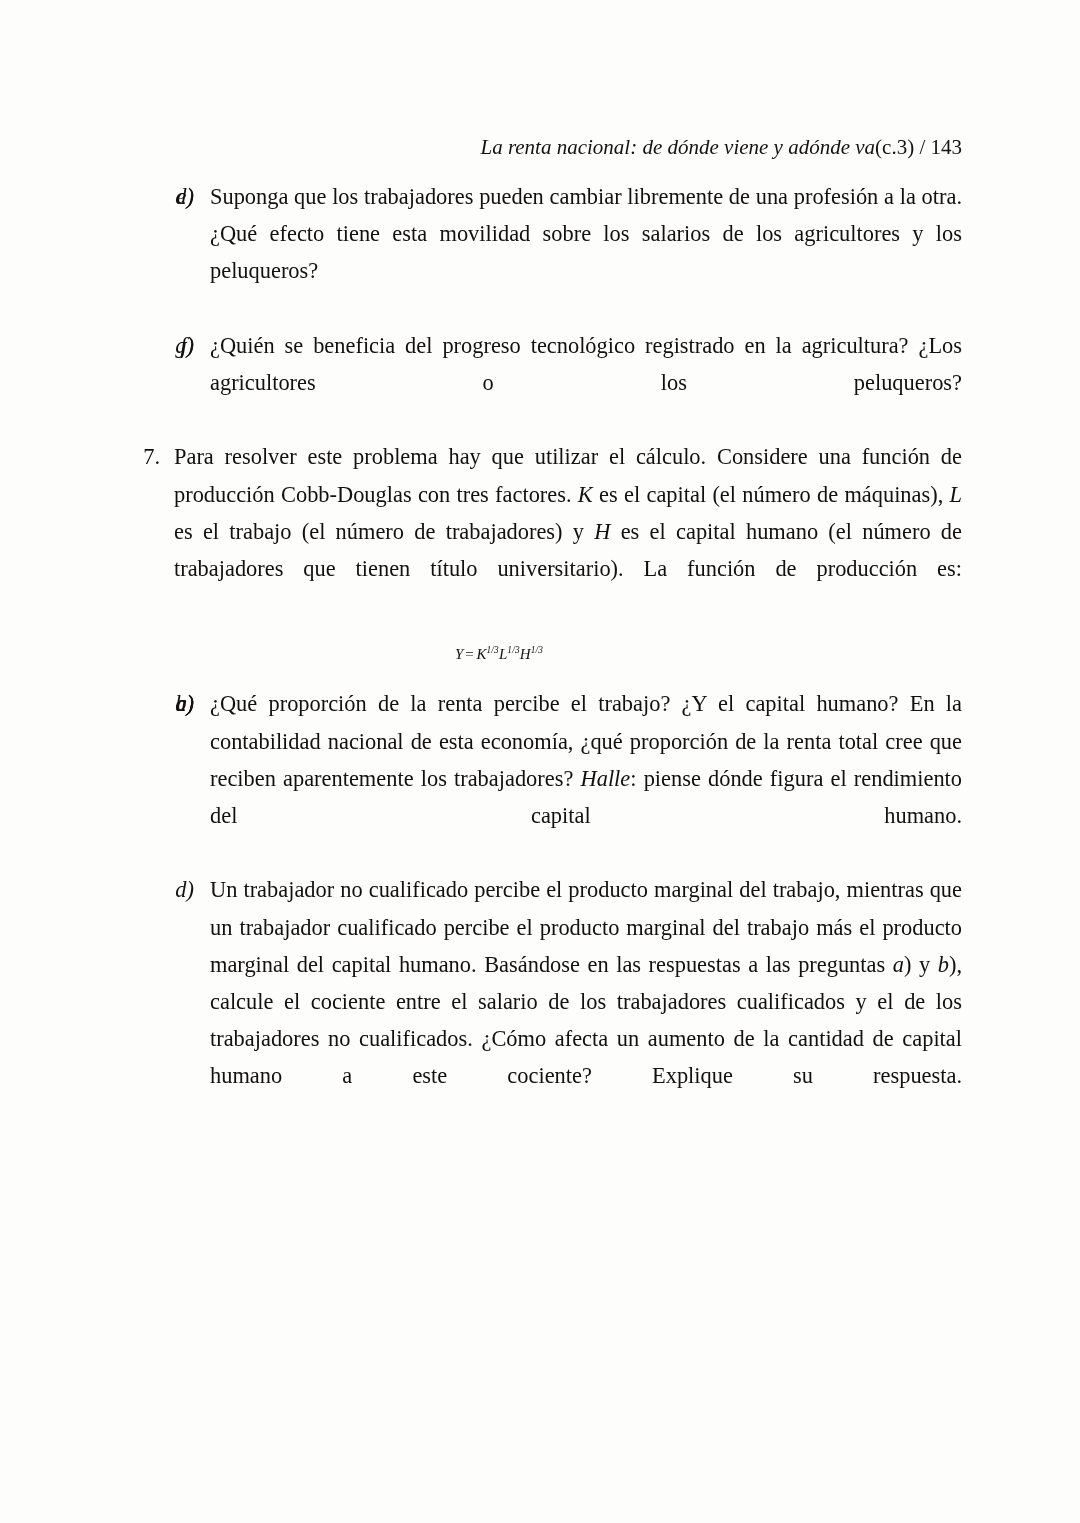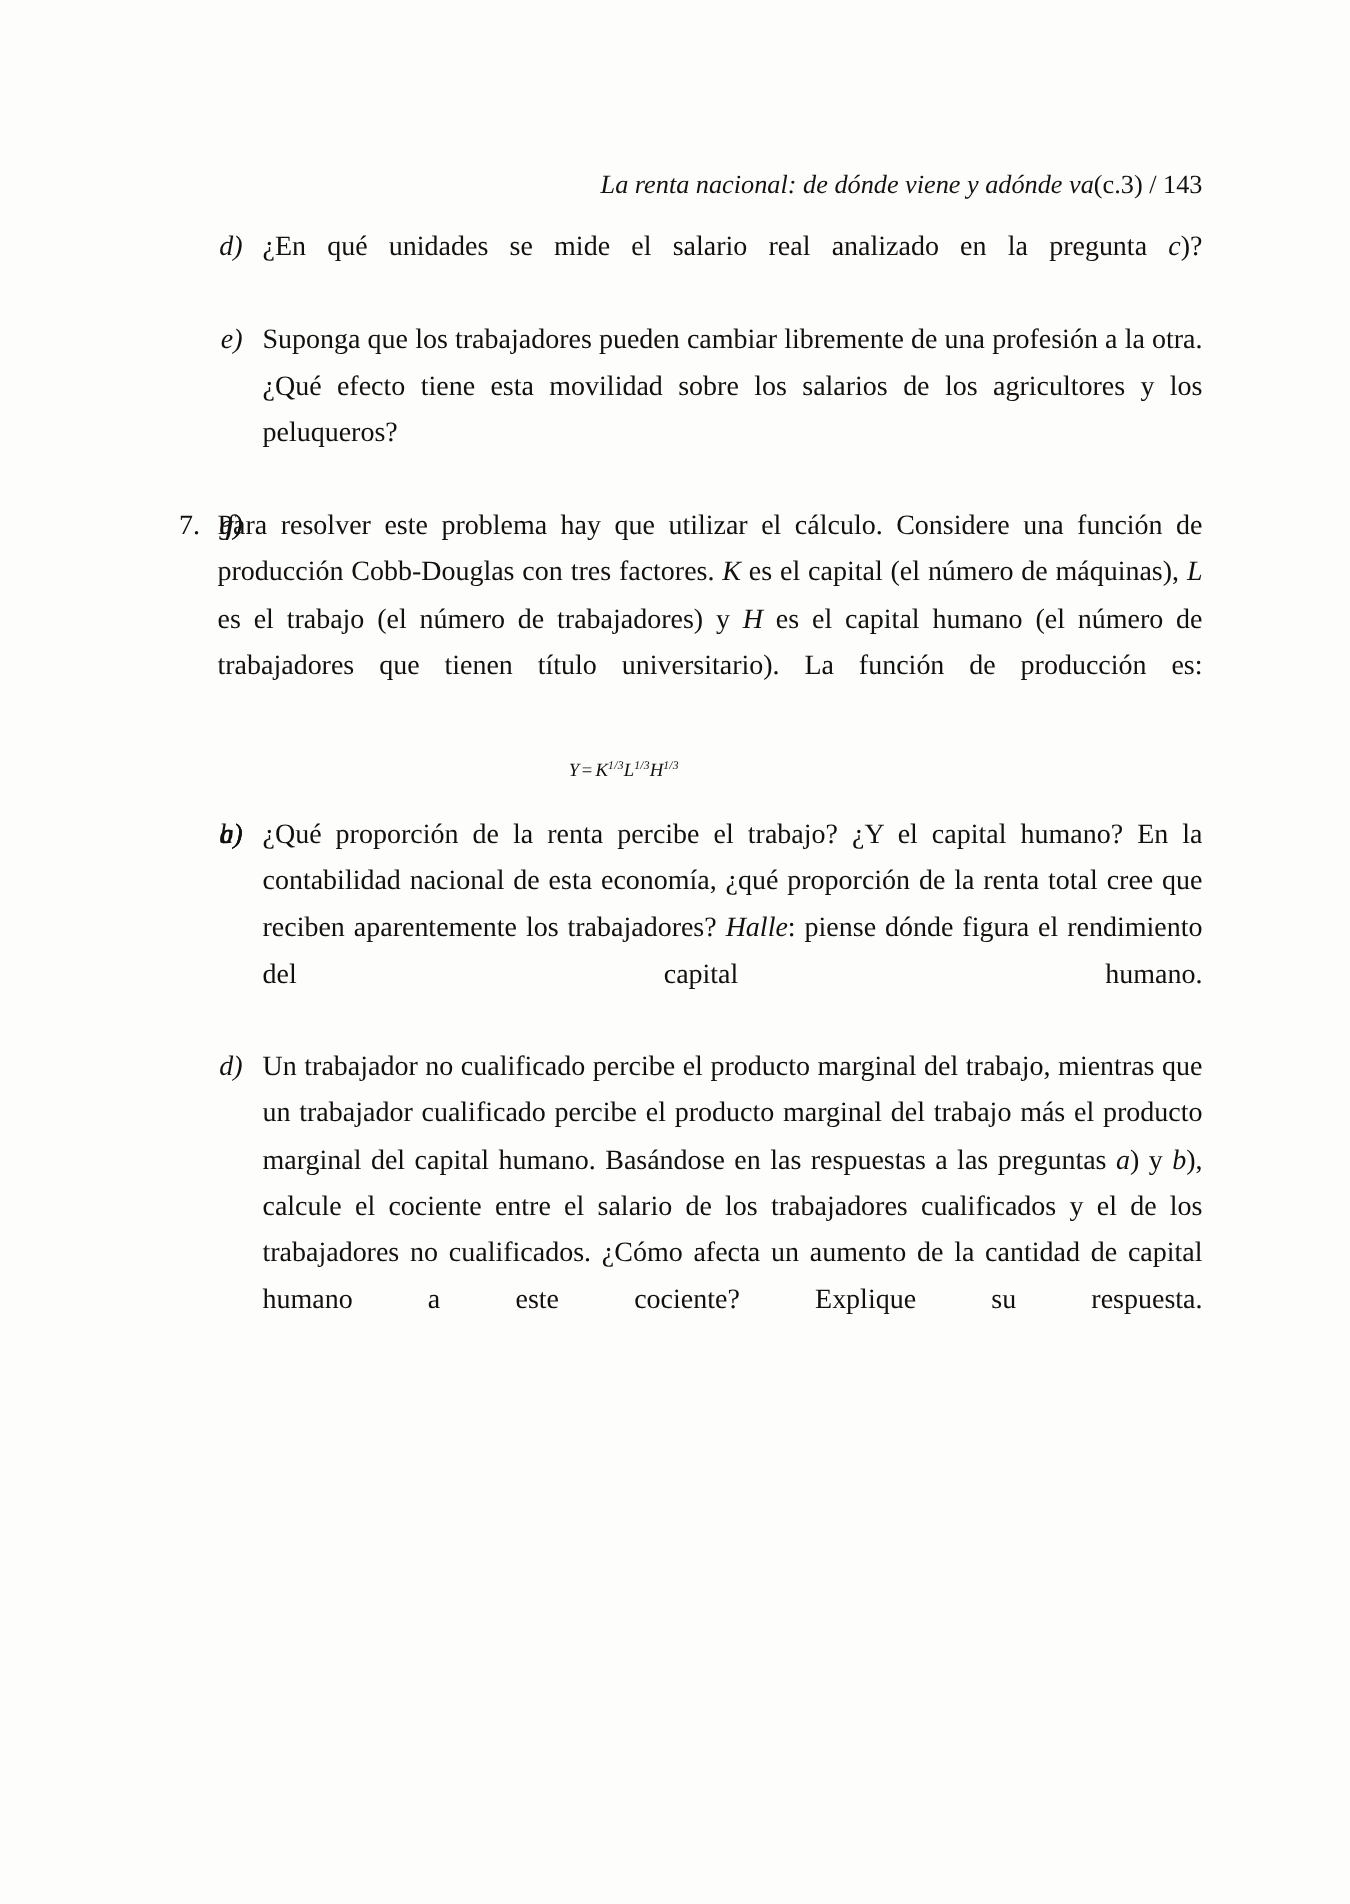--- a/index.html
+++ b/index.html
@@ -125,34 +125,34 @@
 <div class="page">
 
   <div class="runhead">
     <span class="rh-title">La renta nacional: de dónde viene y adónde va</span><span class="rh-folio">(c.3)  /  143</span>
   </div>
 
   <div class="body">
 
     <div class="item lvl-let">
       <span class="marker">d)</span>
-      <span class="txt"><span>¿En qué unidades se mide el salario real analizado en la pregunta </span><i>c</i><span>)?</span></span>
     </div>
 
     <div class="item lvl-let">
       <span class="marker">e)</span>
       <span class="txt">Suponga que los trabajadores pueden cambiar libremente de una profesión a la otra. ¿Qué efecto tiene esta movilidad sobre los salarios de los agricultores y los peluqueros?</span>
     </div>
 
     <div class="item lvl-let">
       <span class="marker">f)</span>
     </div>
 
     <div class="item lvl-let">
       <span class="marker">g)</span>
+      <span class="txt">¿Quién se beneficia del progreso tecnológico registrado en la agricultura? ¿Los agricultores o los peluqueros?</span>
     </div>
 
     <div class="item lvl-num">
       <span class="marker">7.</span>
       <span class="txt"><span>Para resolver este problema hay que utilizar el cálculo. Considere una función de producción Cobb-Douglas con tres factores. </span><i>K</i><span> es el capital (el número de máquinas), </span><i>L</i><span> es el trabajo (el número de trabajadores) y </span><i>H</i><span> es el capital humano (el número de trabajadores que tienen título universitario). La función de producción es:</span></span>
     </div>
 
     <div class="formula">
       <span>Y</span><span class="eqsign">=</span><span>K</span><sup>1/3</sup><span>L</span><sup>1/3</sup><span>H</span><sup>1/3</sup>
     </div>

